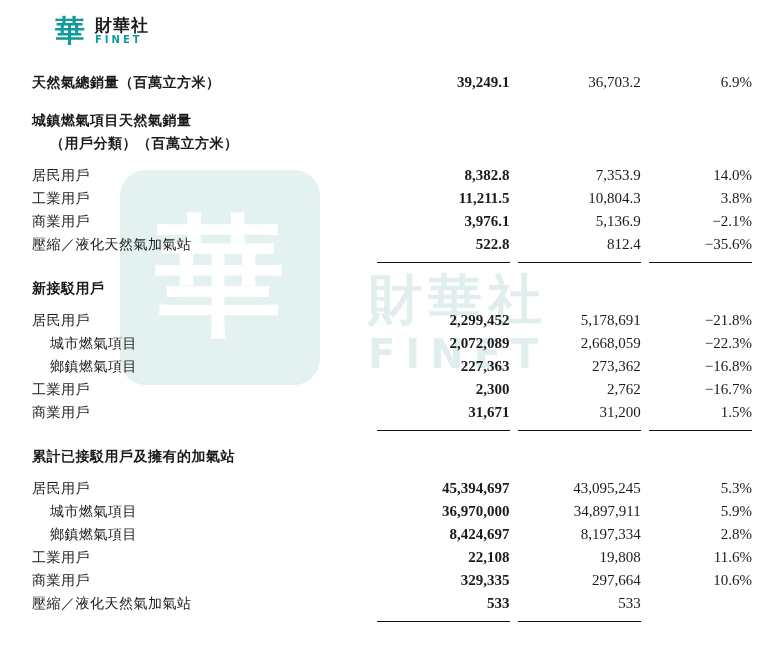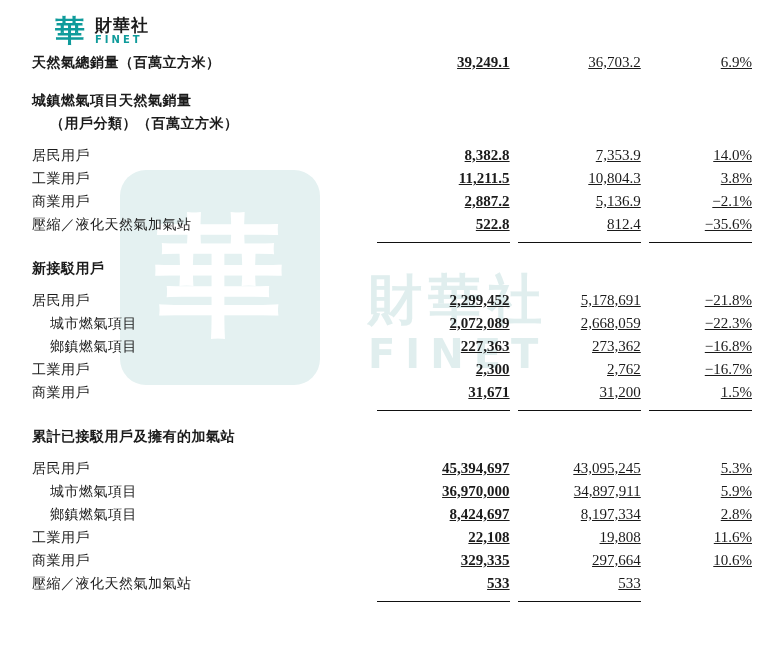--- a/index.html
+++ b/index.html
@@ -98,20 +98,21 @@
     color: #0f9b9b;
     letter-spacing: 3px;
     margin-top: 1px;
   }
 
   
   .sheet {
     position: relative;
     z-index: 2;
     padding: 0 18px 4px 28px;
+    margin-top: 20px;
   }
   table.fin {
     width: 100%;
     border-collapse: collapse;
     font-size: 14.5px;
   }
   table.fin td {
     padding: 0;
     vertical-align: baseline;
     white-space: nowrap;
@@ -121,21 +122,20 @@
     font-family: "DejaVu Sans", sans-serif;
     font-size: 14px;
     letter-spacing: 0.5px;
     padding-left: 4px !important;
   }
   .c-num {
     text-align: right;
     font-family: "Liberation Serif", serif;
     font-size: 15px;
     padding-right: 4px !important;
-    text-decoration: underline;
   }
   .c-v1 { width: 140px; }
   .c-v2 { width: 130px; }
   .c-v3 { width: 110px; }
 
   tr.row td { height: 23px; }
   tr.gap td { height: 15px; }
   tr.gap-sm td { height: 9px; }
 
   .bold { font-weight: bold; }
@@ -201,21 +201,21 @@
           <td class="c-num c-v3">14.0%</td>
         </tr>
         <tr class="row">
           <td class="c-label">工業用戶</td>
           <td class="c-num c-v1 bold">11,211.5</td>
           <td class="c-num c-v2">10,804.3</td>
           <td class="c-num c-v3">3.8%</td>
         </tr>
         <tr class="row">
           <td class="c-label">商業用戶</td>
-          <td class="c-num c-v1 bold">2,887.2</td>
+          <td class="c-num c-v1 bold">3,976.1</td>
           <td class="c-num c-v2">5,136.9</td>
           <td class="c-num c-v3">−2.1%</td>
         </tr>
         <tr class="row">
           <td class="c-label">壓縮／液化天然氣加氣站</td>
           <td class="c-num c-v1 bold">522.8</td>
           <td class="c-num c-v2">812.4</td>
           <td class="c-num c-v3">−35.6%</td>
         </tr>
         <tr>

